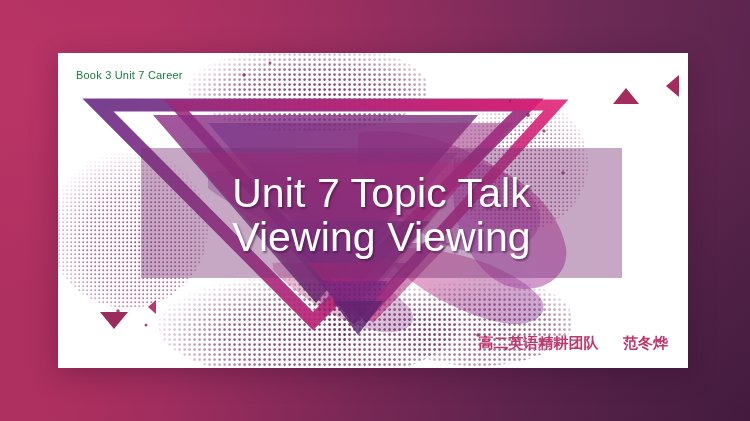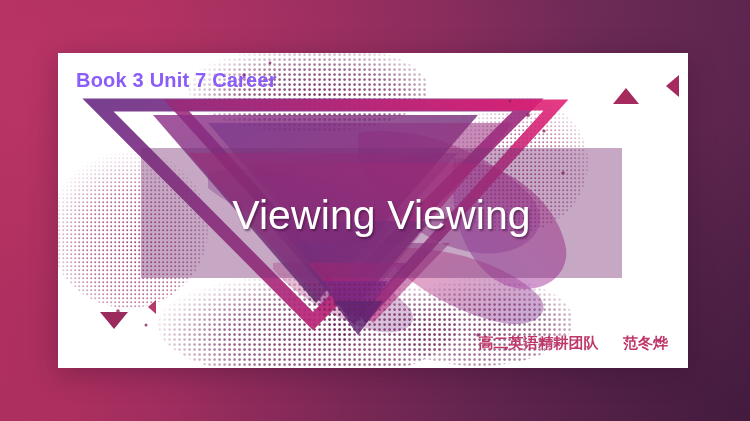--- a/index.html
+++ b/index.html
@@ -26,22 +26,22 @@
     box-shadow:0 6px 26px rgba(35,10,35,.30);
   }
 
   
   .art{position:absolute;left:0;top:0;width:630px;height:315px;overflow:hidden;}
   .art svg{position:absolute;left:0;top:0;}
 
   
   .kicker{
     position:absolute;left:18px;top:16px;
-    font-size:20px;font-weight:bold;letter-spacing:.2px;
-    color:#8b5cf6;white-space:nowrap;z-index:6;
+    font-size:11px;font-weight:normal;letter-spacing:.2px;
+    color:#15803d;white-space:nowrap;z-index:6;
   }
 
   
   .band{
     position:absolute;left:83px;top:95px;width:481px;height:130px;
     background:rgba(118,48,116,.42);
     z-index:7;
   }
   .title{
     position:absolute;left:83px;top:97px;width:481px;height:130px;
@@ -182,20 +182,21 @@
             <circle cx="212" cy="10" r="1.4"></circle>
         </g>
       </svg>
     </div>
 
     <div class="kicker">Book 3 Unit 7 Career</div>
 
     <div class="band"></div>
 
     <div class="title">
+      <span class="l1">Unit 7 Topic Talk</span>
       <span class="l2">Viewing Viewing</span>
     </div>
 
     <div class="byline">
       <span>高二英语精耕团队</span>
       <span class="gap"></span>
       <span>范冬烨</span>
     </div>
 
     <div id="decor-in">

